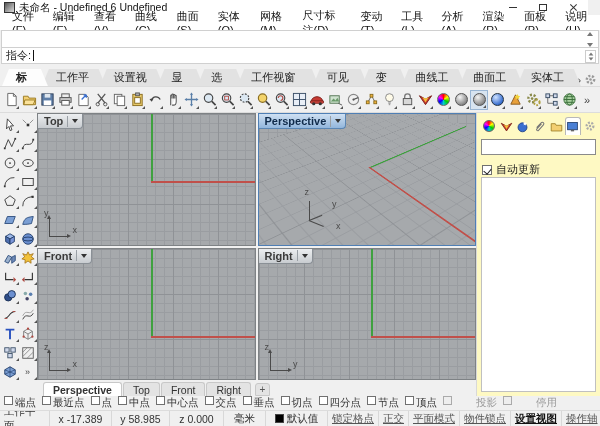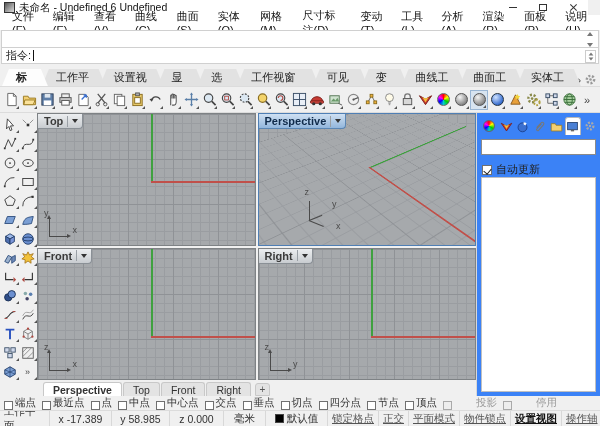--- a/index.html
+++ b/index.html
@@ -91,34 +91,34 @@
   .triad3 .lx { position:absolute; right:-2px; bottom:-4px; }
 
   
   #vptabs { position:absolute; left:37px; top:380px; width:439px; height:16px; background:#f0f0f0; display:flex; align-items:flex-end; padding-left:6px; gap:1px; }
   .vptab { height:14px; line-height:14px; padding:0 9px; font-size:10.5px; color:#333; background:#e3e3e3; border:1px solid #c8c8c8; border-bottom:none; border-radius:3px 3px 0 0; }
   .vptab.active { background:#fff; font-weight:bold; }
   #vptab-add { width:15px; height:13px; background:#e3e3e3; border:1px solid #c8c8c8; border-radius:3px 3px 0 0; display:flex; align-items:center; justify-content:center; margin-left:3px; }
   #vptab-add span { color:#555; font-size:10px; }
 
   
-  #panel { position:absolute; top:113px; left:476px; width:124px; height:283px; background:#3b82f6; border-left:1px solid #d8d8d8; }
+  #panel { position:absolute; top:113px; left:476px; width:124px; height:283px; background:#fef9c3; border-left:1px solid #d8d8d8; }
   #panel-tabs { display:flex; align-items:flex-end; height:22px; padding:2px 2px 0 4px; }
   .ptab { width:17px; height:18px; display:flex; align-items:center; justify-content:center; border-radius:3px 3px 0 0; }
   .ptab.active { background:#fff; border:1px solid #b8b8b8; border-bottom:none; }
   #panel-gear { margin-left:auto; }
   #panel-input { position:absolute; left:4px; right:4px; top:26px; height:16px; background:#fff; border:1px solid #8a8a8a; }
   #panel-check { position:absolute; left:5px; top:49px; display:flex; align-items:center; gap:4px; }
   .cb { width:10px; height:10px; background:#fff; border:1px solid #707070; position:relative; flex:0 0 auto; }
   .cb.checked::after { content:""; position:absolute; left:2px; top:1px; width:4px; height:6px; border-right:1.5px solid #222; border-bottom:1.5px solid #222; transform:rotate(40deg); }
   #panel-content { position:absolute; left:4px; right:4px; top:64px; bottom:4px; background:#fff; border:1px solid #c0c0c0; }
 
   
   #osnap { position:absolute; left:0; top:396px; right:0; height:14px; background:#f0f0f0; display:flex; align-items:center; padding-left:4px; gap:6px; overflow:hidden; }
-  .osnap-item { display:flex; align-items:flex-end; gap:2px; font-size:10.5px; color:#333; flex:0 0 auto; }
+  .osnap-item { display:flex; align-items:flex-start; gap:2px; font-size:10.5px; color:#333; flex:0 0 auto; }
   .osnap-item .cb { width:9px; height:9px; }
   .osnap-item.disabled { color:#999;gap:24px; } .osnap-item.disabled .cb { border-color:#aaa; background:#eee; }
 
   
   #statusbar { position:absolute; left:0; top:410px; right:0; height:16px; background:#f0f0f0; border-top:1px solid #dcdcdc; display:flex; align-items:stretch; overflow:hidden; }
   .seg { display:flex; align-items:center; justify-content:center; border-right:1px solid #d8d8d8; padding:0 4px; font-size:10.5px; color:#333; flex:0 0 auto; }
   .swatch { width:9px; height:9px; background:#000; border:1px solid #444; margin-right:3px; }
   .toggle { padding:0 4px; color:#555;text-decoration:underline; }
   .toggle.on { color:#111; font-weight:bold; }
 

